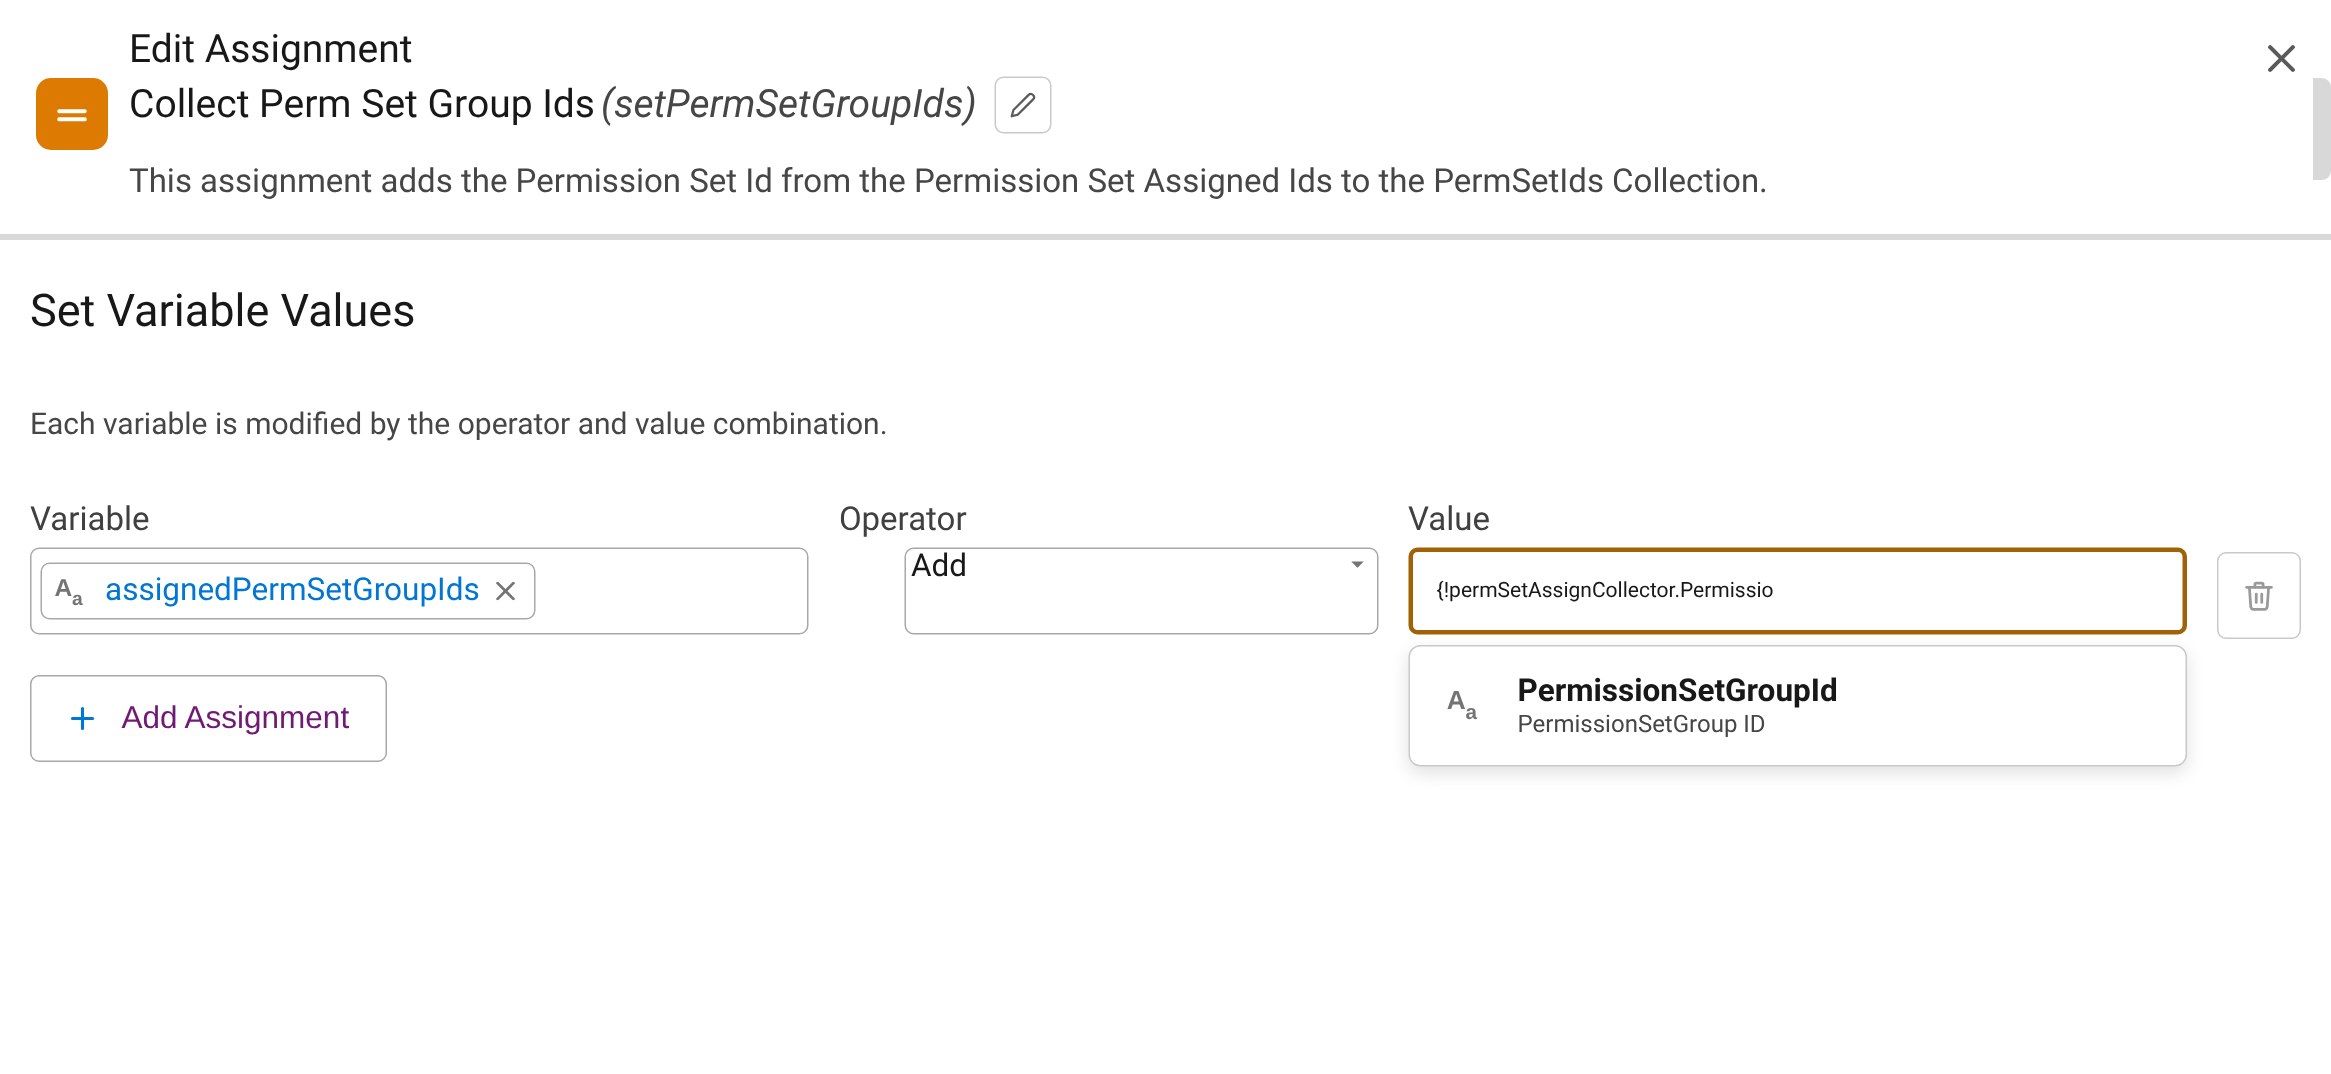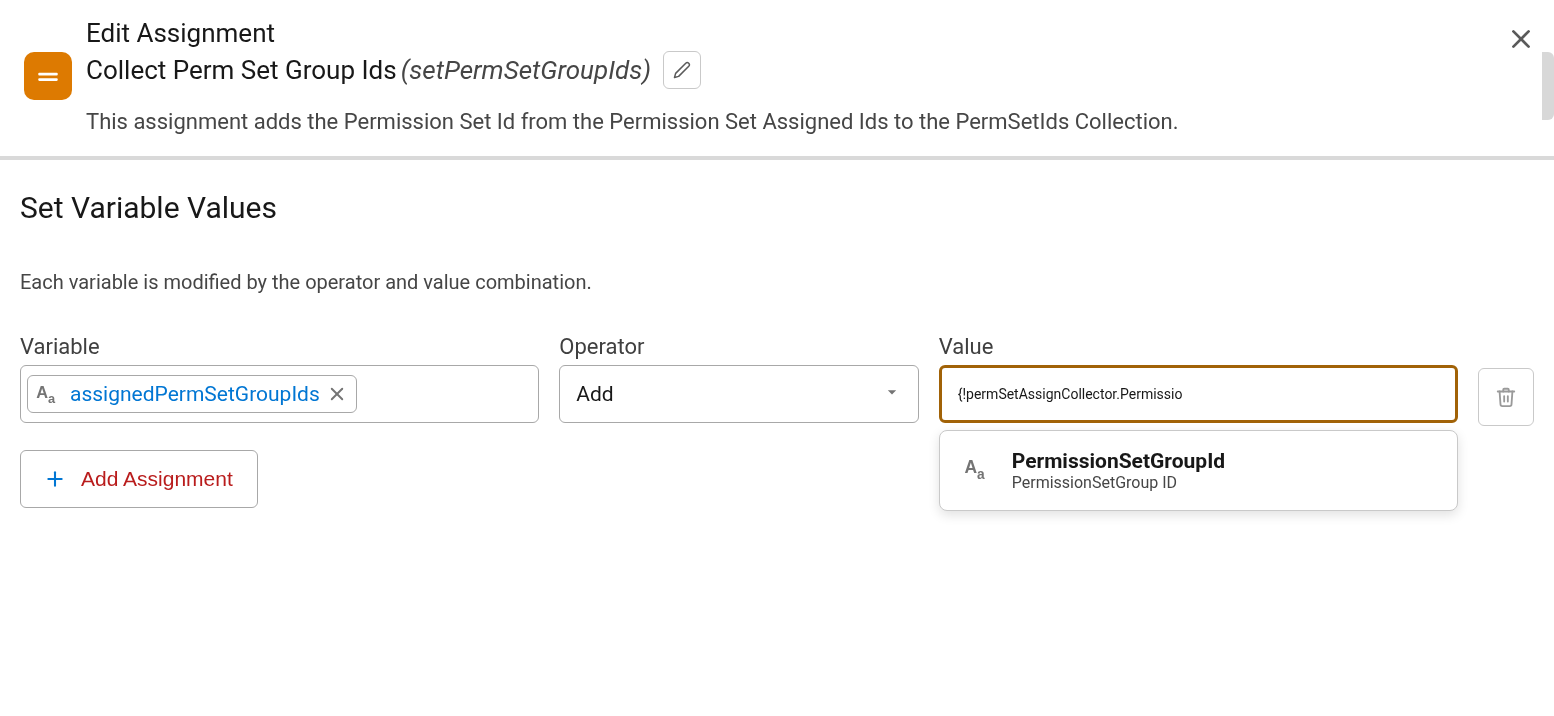--- a/index.html
+++ b/index.html
@@ -150,26 +150,26 @@
     color: #747474;
     cursor: pointer;
     display: flex;
     align-items: center;
   }
 
   .select-box {
     border: 1.5px solid #a8a8a8;
     border-radius: 6px;
     height: 58px;
-    padding: 0 16px;
-    display: flex;
-    align-items: center;
+    padding: 0 3px;
+    display: flex;
     justify-content: space-between;
     background: #fff;
     cursor: pointer;
+    margin-left: 44px;
   }
   .select-text { font-size: 21px; color: #181818; }
   .select-caret { color: #747474; }
 
   .value-input {
     border: 3px solid #a16207;
     border-radius: 6px;
     height: 58px;
     padding: 0 16px;
     font-size: 14px;
@@ -220,21 +220,21 @@
     border: 1.5px solid #a8a8a8;
     border-radius: 6px;
     background: #fff;
     height: 58px;
     padding: 0 24px;
     display: inline-flex;
     align-items: center;
     gap: 16px;
     cursor: pointer;
     font-size: 21px;
-    color: #b91c1c;
+    color: #701a75;
   }
 </style>
 </head>
 <body>
 
 <div class="header">
   <div class="header-icon">
     <svg width="26" height="26" viewBox="0 0 24 24" fill="none">
       <rect x="3" y="9" width="18" height="2.5" rx="1" fill="#fff"></rect>
       <rect x="3" y="14" width="18" height="2.5" rx="1" fill="#fff"></rect>

